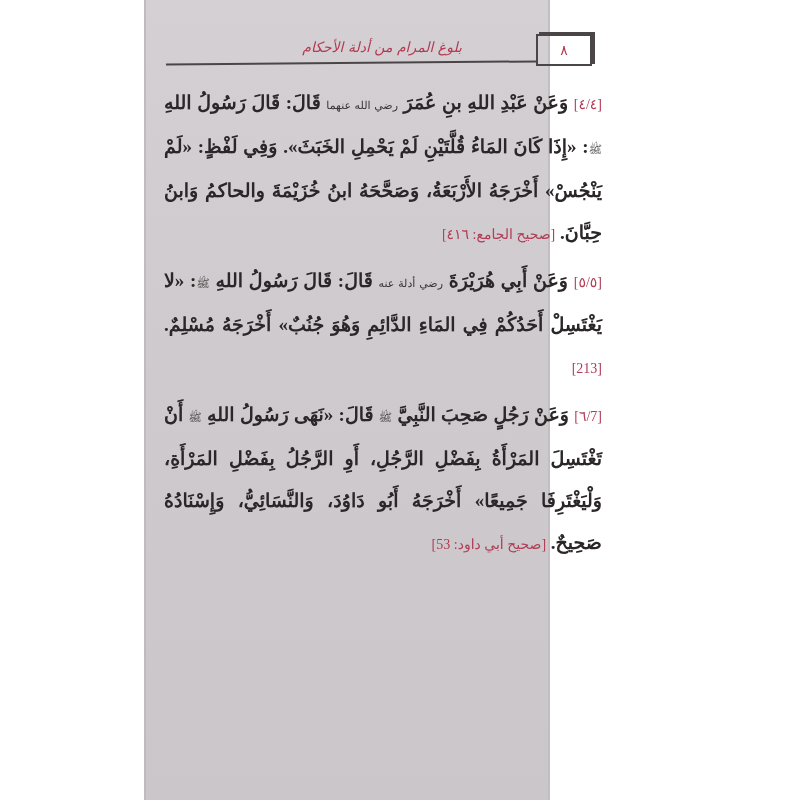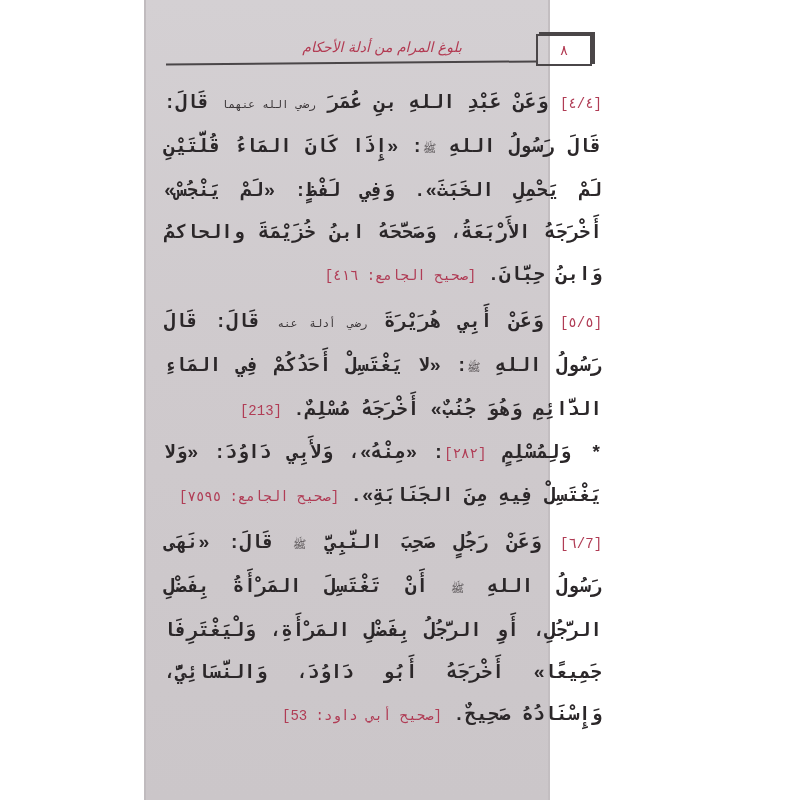--- a/index.html
+++ b/index.html
@@ -62,21 +62,21 @@
       font-size: 14px;
     }
     .content {
       position: absolute;
       left: 20px;
       top: 82px;
       width: 466px;
       direction: rtl;
       text-align: justify;
       text-align-last: right;
-      font-family: Liberation Mono, monospace;
+      font-family: Liberation Serif, serif;
       font-size: 19px;
       line-height: 42px;
       color: #2b2729;
       font-weight: bold;
     }
     .para {
       margin: 0;
       padding: 0;
     }
     .para.gap {
@@ -127,26 +127,20 @@
     <p class="para gap indent">
       <span class="ref">[٥/٥]</span>
       <span>وَعَنْ أَبِي هُرَيْرَةَ</span>
       <span class="honor">رضي أدلة عنه</span>
       <span>قَالَ: قَالَ رَسُولُ اللهِ</span>
       <span class="honor">ﷺ</span><span>: «لا يَغْتَسِلْ أَحَدُكُمْ فِي المَاءِ الدَّائِمِ وَهُوَ جُنُبٌ» أَخْرَجَهُ مُسْلِمٌ.</span>
       <span class="ref">[213]</span>
     </p>
 
 
-    <p class="para indent">
-      <span class="star">*</span>
-      <span>وَلِمُسْلِمٍ</span>
-      <span class="ref">[٢٨٢]</span><span>: «مِنْهُ»، وَلأَبِي دَاوُدَ: «وَلا يَغْتَسِلْ فِيهِ مِنَ الجَنَابَةِ».</span>
-      <span class="ref">[صحيح الجامع: ٧٥٩٥]</span>
-    </p>
 
     <p class="para gap indent">
       <span class="ref">[7/٦]</span>
       <span>وَعَنْ رَجُلٍ صَحِبَ النَّبِيَّ</span>
       <span class="honor">ﷺ</span>
       <span>قَالَ: «نَهَى رَسُولُ اللهِ</span>
       <span class="honor">ﷺ</span>
       <span>أَنْ تَغْتَسِلَ المَرْأَةُ بِفَضْلِ الرَّجُلِ، أَوِ الرَّجُلُ بِفَضْلِ المَرْأَةِ، وَلْيَغْتَرِفَا جَمِيعًا» أَخْرَجَهُ أَبُو دَاوُدَ، وَالنَّسَائِيُّ، وَإِسْنَادُهُ صَحِيحٌ.</span>
       <span class="ref">[صحيح أبي داود: 53]</span>
     </p>

